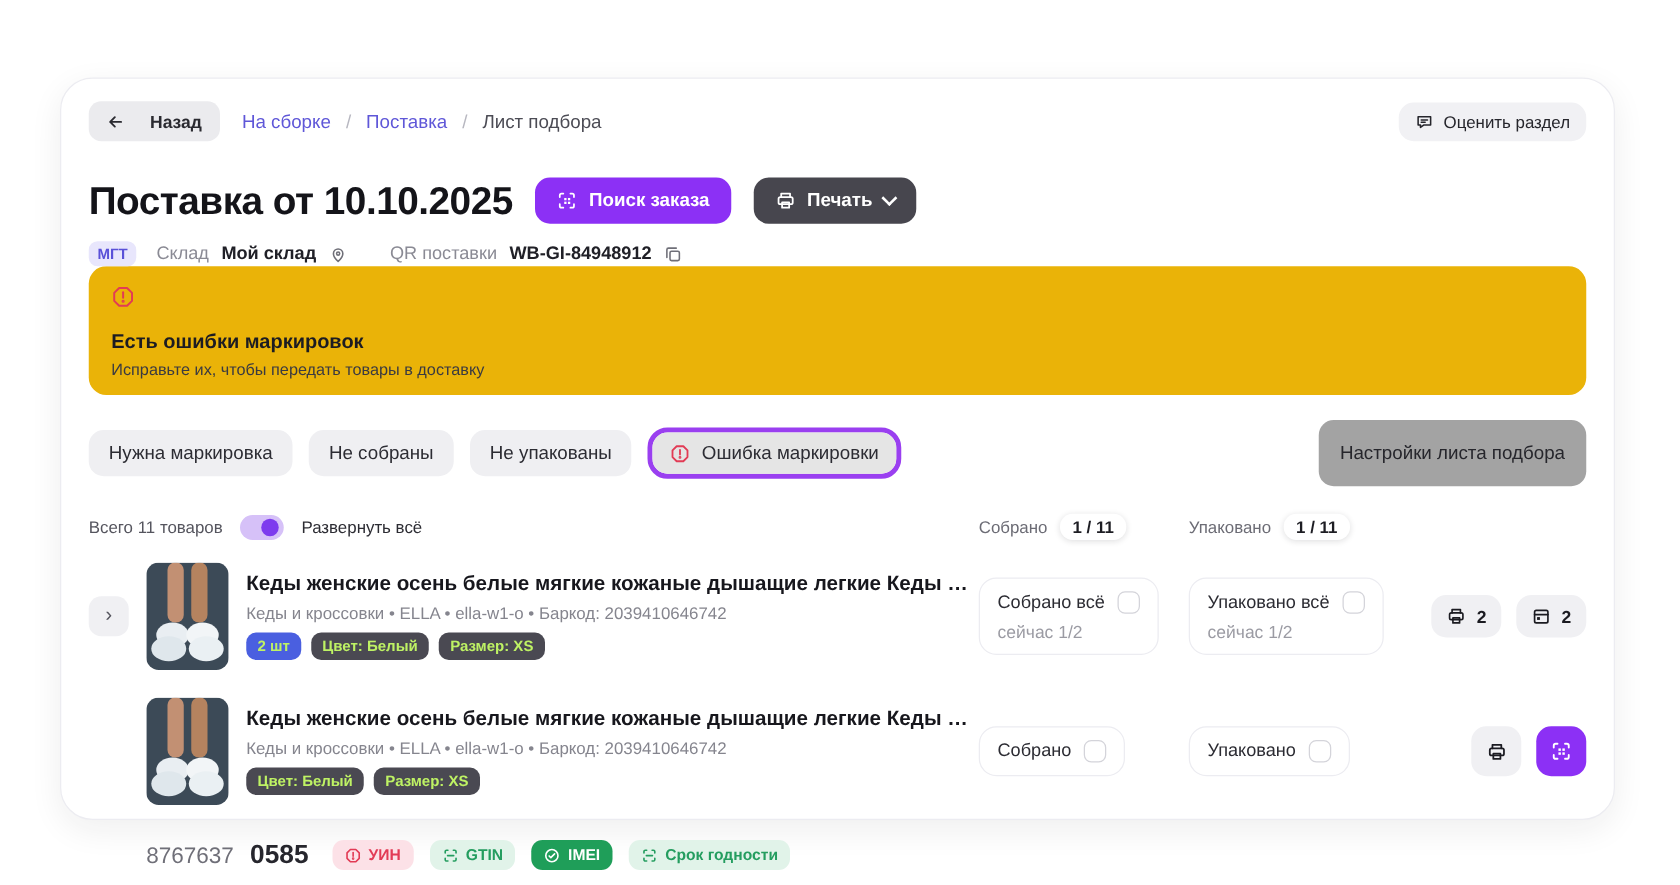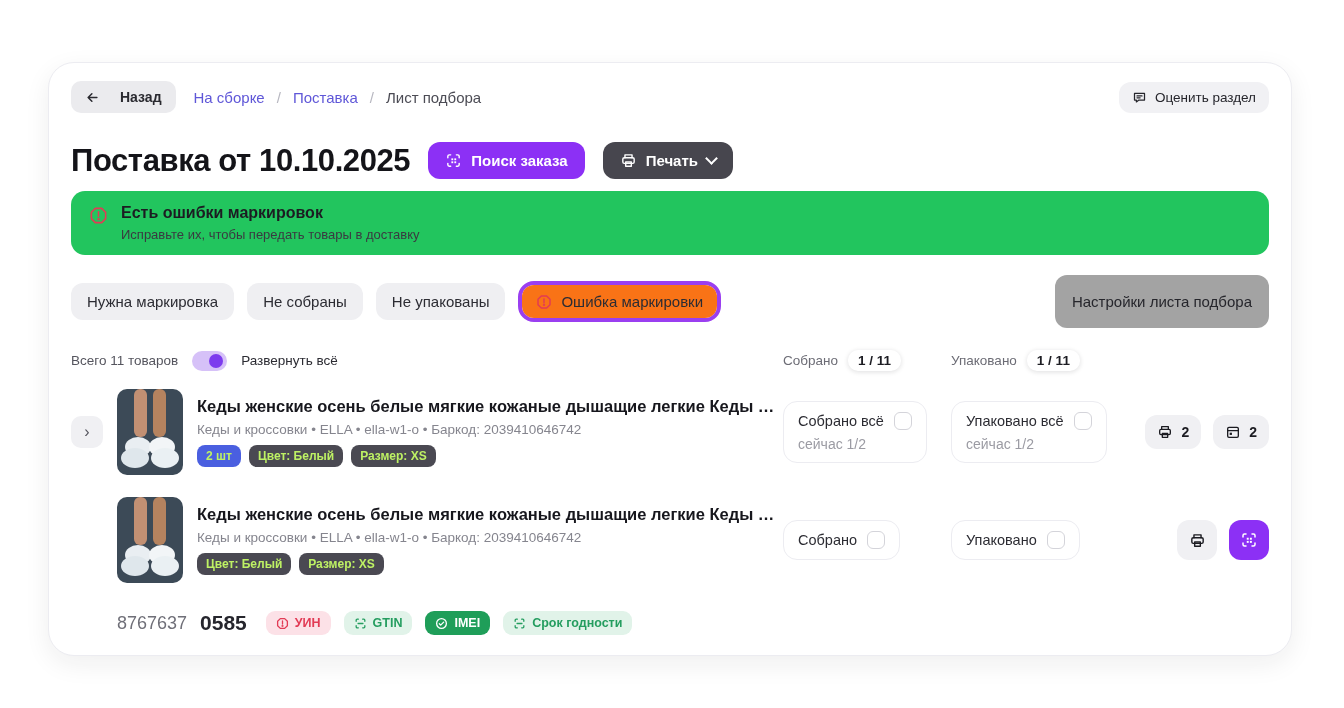--- a/index.html
+++ b/index.html
@@ -35,32 +35,32 @@
   
   .meta-row { display:flex; align-items:center; gap:10px; margin-top:14px; font-size:14.5px; }
   .mgt-badge { background:#e8e6fc; color:#5a51d8; font-size:12px; font-weight:700;
     padding:3px 7px; border-radius:7px; margin-right:6px; }
   .meta-label { color:#8a8a94; }
   .meta-val { font-weight:700; color:#202027; }
   .meta-icon { color:#6f6f78; display:inline-flex; cursor:pointer; }
   .meta-gap { width:14px; }
 
   
-  .alert { margin-top:12px; background:#22c55e; border-radius:14px; padding:13px 18px;
-    display:flex; gap:13px; align-items:flex-start; }
+  .alert { margin-top:0; background:#eab308; border-radius:14px; padding:13px 18px;
+    display:flex; gap:13px; align-items:flex-start;flex-direction:column; }
   .alert-icon { color:#e23b55; margin-top:2px; }
   .alert-title { font-size:16px; font-weight:700; color:#1c1c22; }
   .alert-sub { font-size:13px; color:#3a3a41; margin-top:5px; }
 
   
   .filters { display:flex; align-items:center; gap:13px; margin-top:20px; }
   .chip { background:#efeff2; border:none; border-radius:12px; padding:10px 16px;
     font-size:15px; color:#2c2c33; cursor:pointer; font-family:inherit; }
   .chip-error-ring { border:4px solid #9a3ff0; border-radius:16px; }
-  .chip-error { display:flex; align-items:center; gap:9px; background:#f97316;
+  .chip-error { display:flex; align-items:center; gap:9px; background:#e5e5e5;
     border:none; border-radius:12px; padding:8px 14px; font-size:15px; color:#2c2c33;
     cursor:pointer; font-family:inherit; }
   .chip-error .err-ico { color:#e23b55; display:inline-flex; }
   .settings-btn { margin-left:auto; background:#a3a3a3; border:none; border-radius:12px;
     padding:18px 17px; font-size:15px; color:#26262c; cursor:pointer; font-family:inherit; }
 
   
   .lgrid { display:grid; grid-template-columns:1fr 168px 190px 128px; align-items:center; }
 
   .summary { margin-top:22px; }
@@ -171,20 +171,40 @@
             <path d="M7 8V4h10v4"></path>
             <rect x="4" y="8" width="16" height="8" rx="2"></rect>
             <path d="M8 14h8v6H8z"></path>
           </svg>
       </span>
       <span>Печать</span>
       <span class="chev-down"></span>
     </button>
   </div>
 
+  <div class="meta-row">
+    <span class="mgt-badge">МГТ</span>
+    <span class="meta-label">Склад</span>
+    <span class="meta-val">Мой склад</span>
+    <span class="meta-icon">
+      <svg width="15" height="15" viewBox="0 0 24 24" fill="none" stroke="currentColor" stroke-width="2" stroke-linecap="round" stroke-linejoin="round">
+          <path d="M12 21s-6-5.2-6-10a6 6 0 1 1 12 0c0 4.8-6 10-6 10z"></path>
+          <circle cx="12" cy="11" r="2"></circle>
+        </svg>
+    </span>
+    <span class="meta-gap"></span>
+    <span class="meta-label">QR поставки</span>
+    <span class="meta-val">WB-GI-84948912</span>
+    <span class="meta-icon">
+      <svg width="15" height="15" viewBox="0 0 24 24" fill="none" stroke="currentColor" stroke-width="2" stroke-linecap="round" stroke-linejoin="round">
+          <rect x="8" y="8" width="12" height="12" rx="2"></rect>
+          <path d="M16 4H6a2 2 0 0 0-2 2v10"></path>
+        </svg>
+    </span>
+  </div>
 
   <div class="alert">
     <span class="alert-icon">
       <svg width="19" height="19" viewBox="0 0 24 24" fill="none" stroke="currentColor" stroke-width="2" stroke-linecap="round" stroke-linejoin="round">
           <path d="M8 3h8l5 5v8l-5 5H8l-5-5V8z"></path>
           <line x1="12" y1="7.3" x2="12" y2="13"></line>
           <circle cx="12" cy="16.4" r="0.6" fill="currentColor"></circle>
         </svg>
     </span>
     <div>

